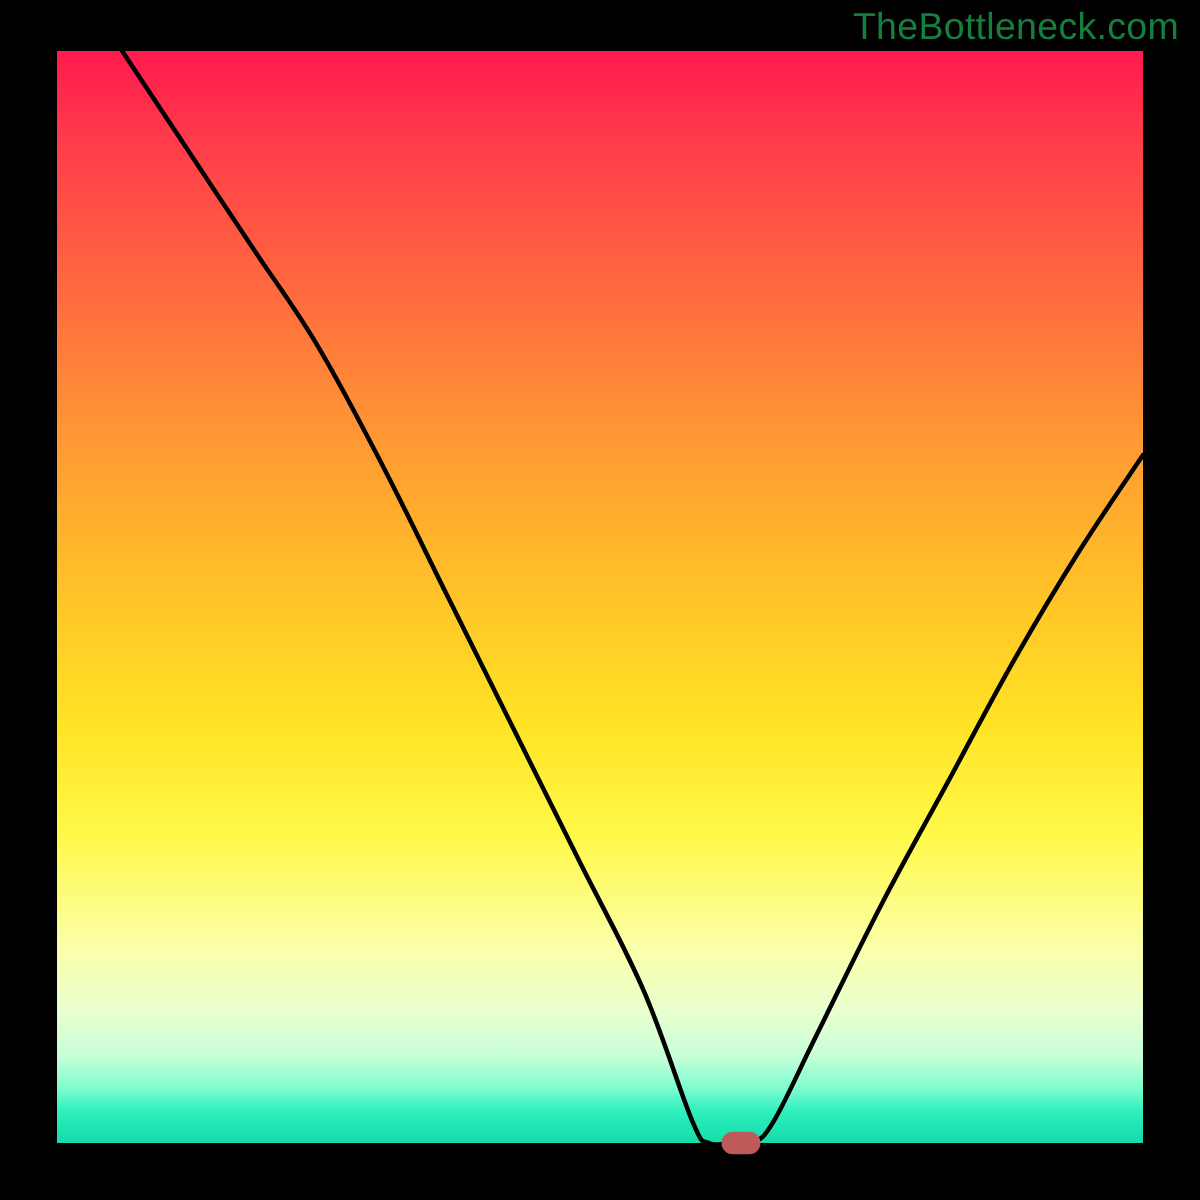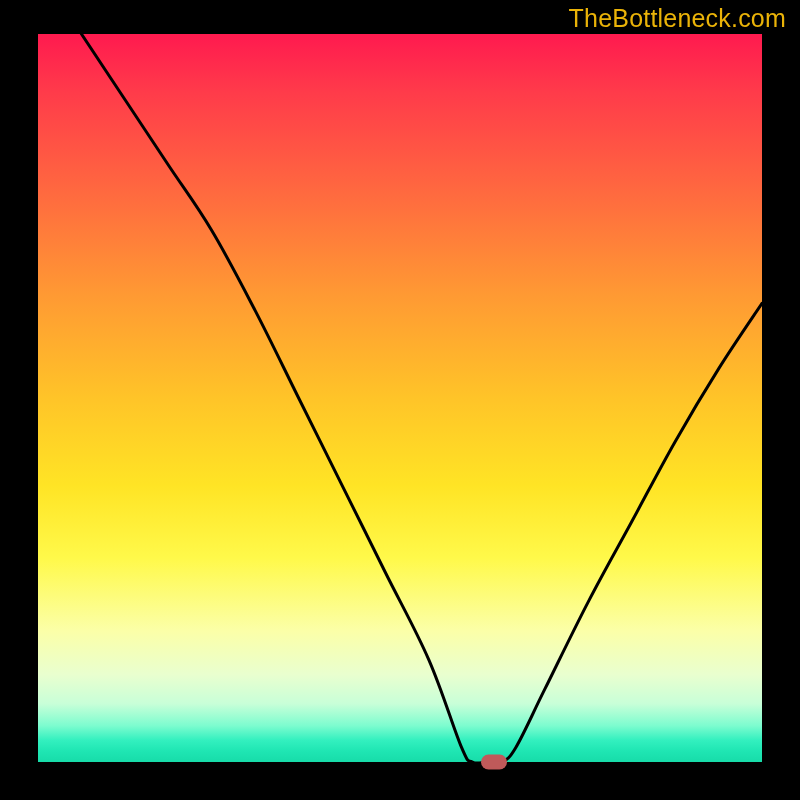--- a/index.html
+++ b/index.html
@@ -14,21 +14,21 @@
   .frame {
     position: relative;
     width: 800px;
     height: 800px;
     background: #000;
   }
   .watermark {
     position: absolute;
     top: 4px;
     right: 14px;
-    color: #eab308;
+    color: #15803d;
     font-size: 25px;
     font-weight: 400;
     letter-spacing: 0.2px;
     z-index: 10;
   }
   .plot-area {
     position: absolute;
     left: 38px;
     top: 34px;
     width: 724px;

